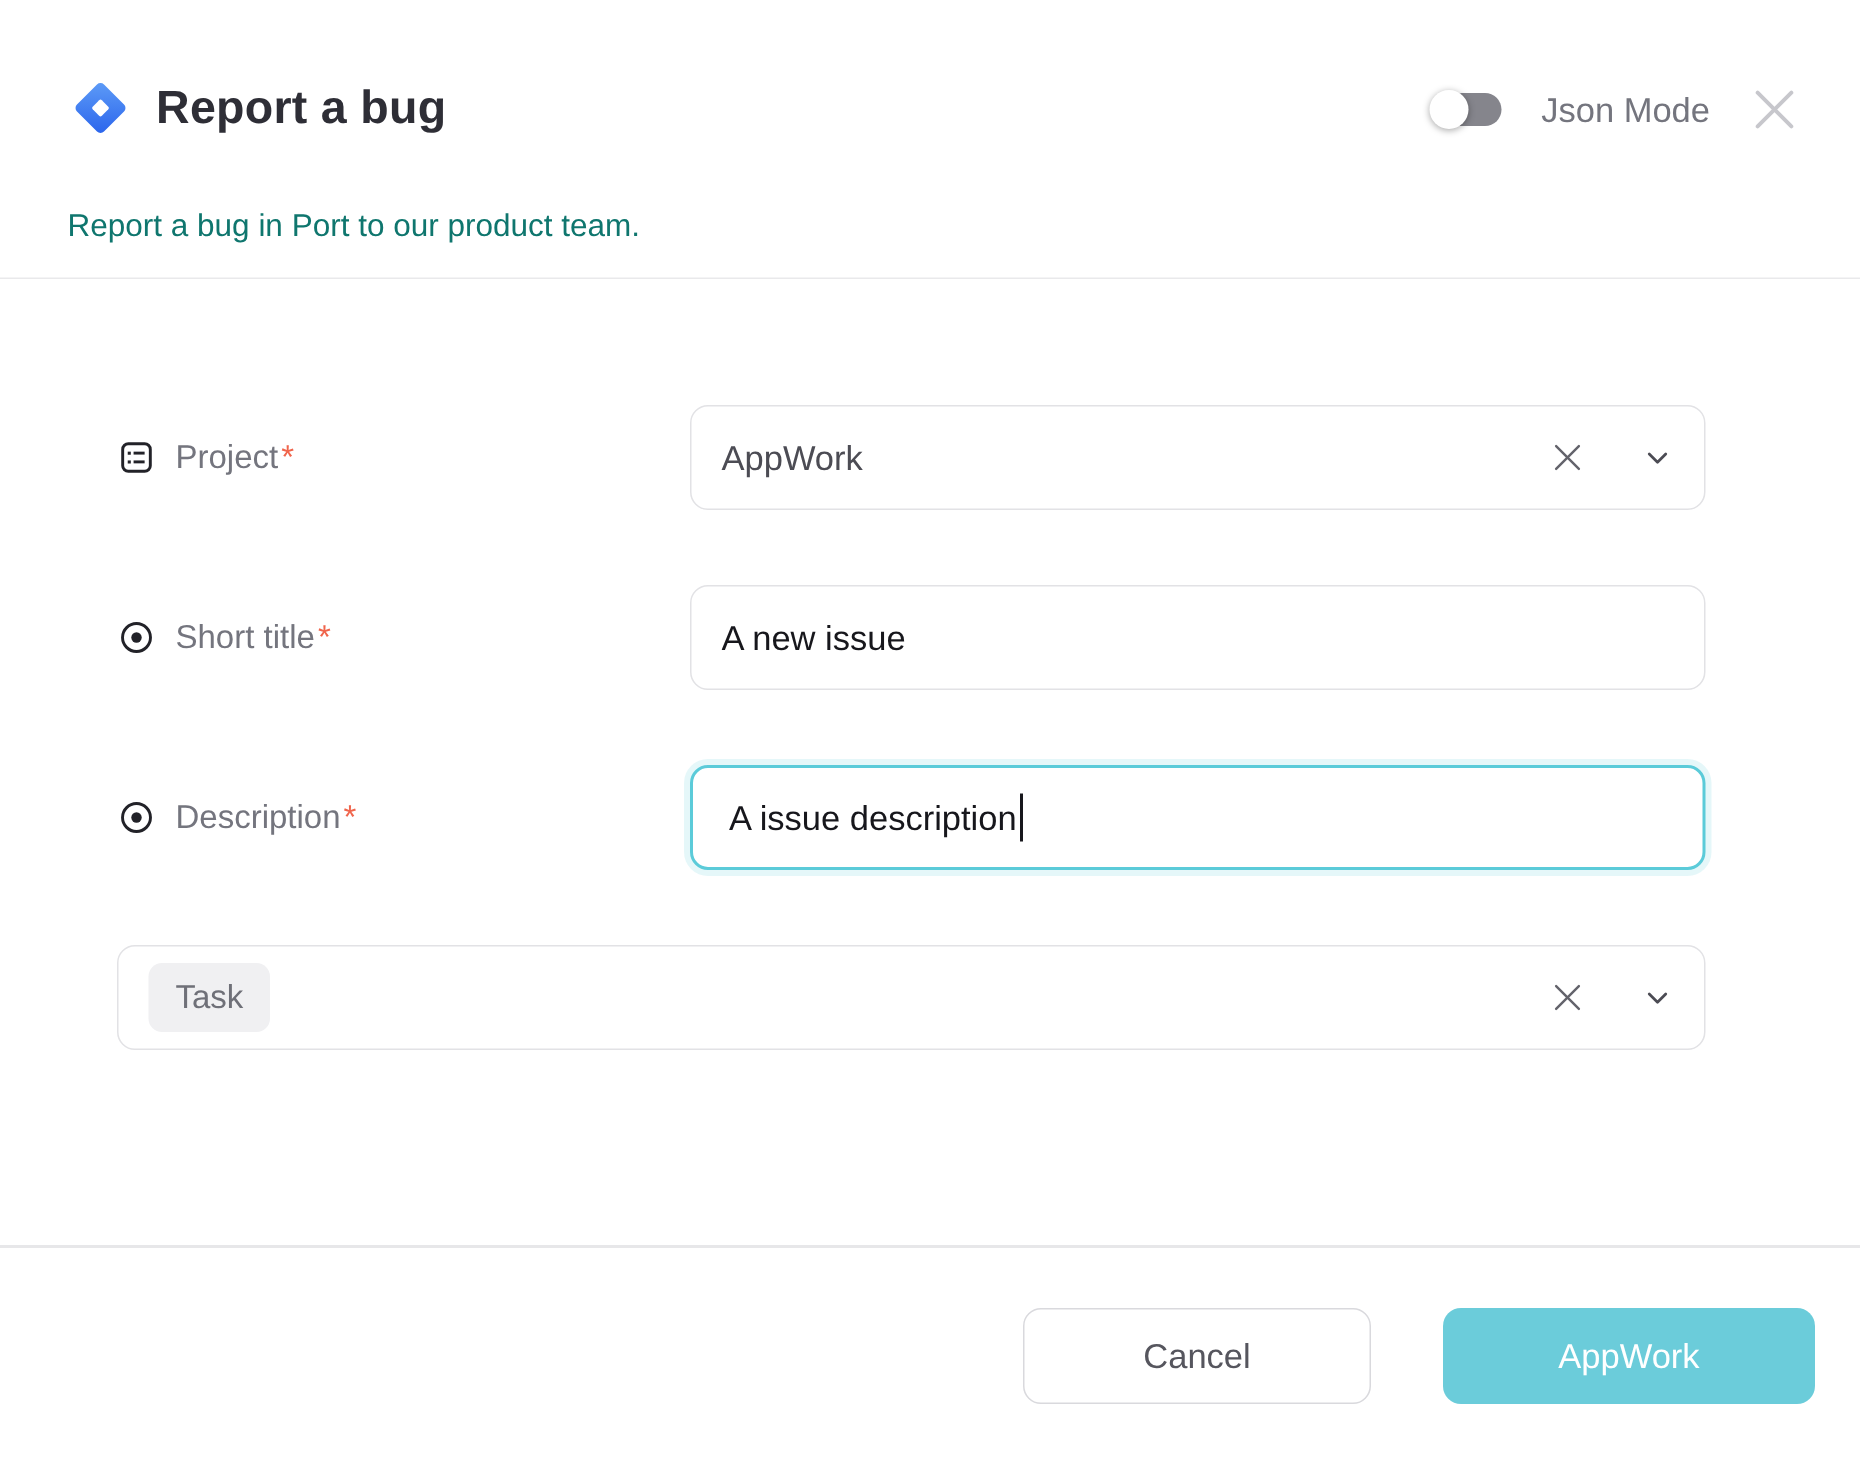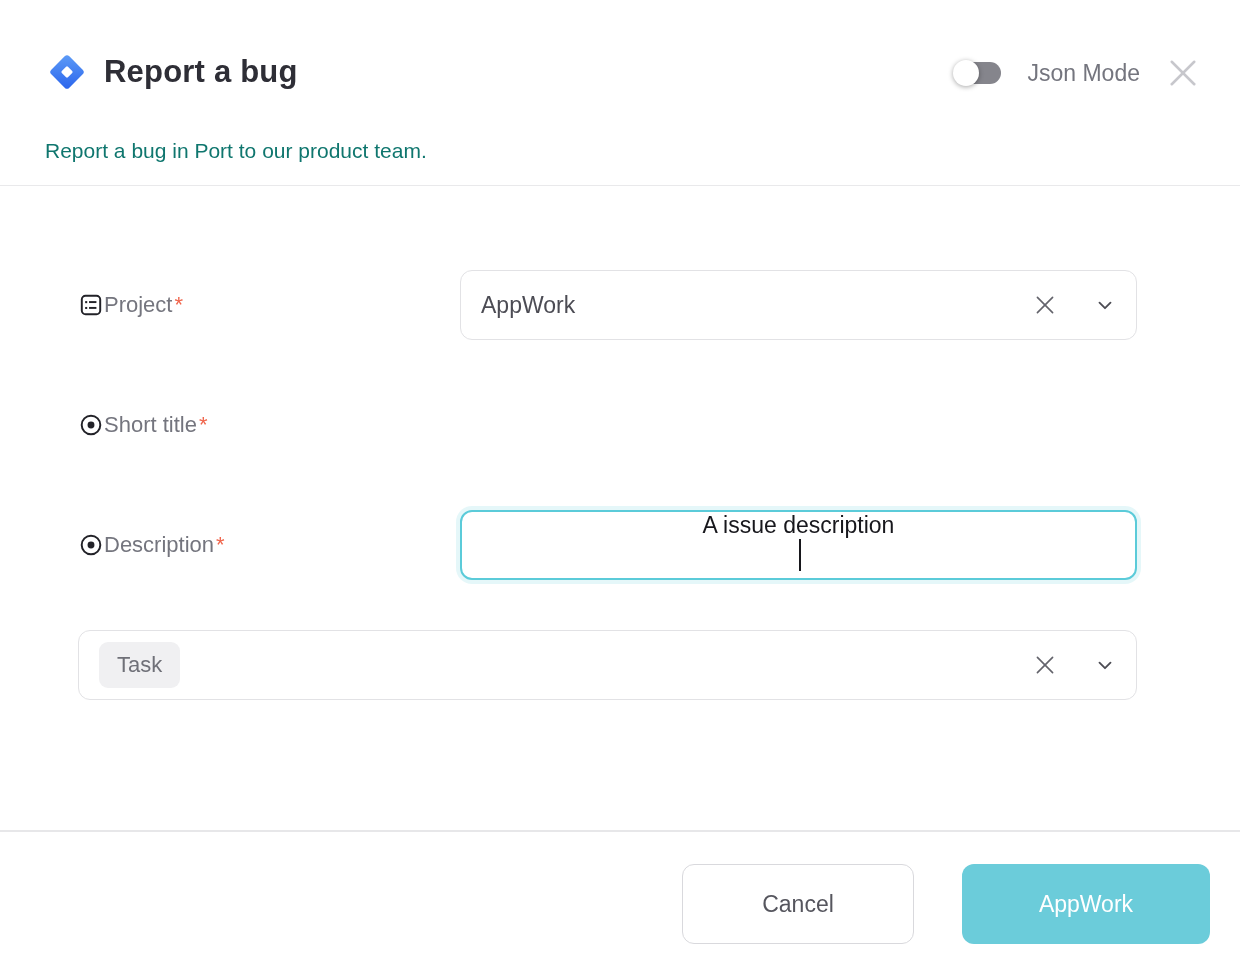--- a/index.html
+++ b/index.html
@@ -57,40 +57,39 @@
 
   
   .body {
     flex: 1 1 auto;
     padding: 84px 103px 0 78px;
     display: flex; flex-direction: column; gap: 50px;
   }
   .row { display: flex; align-items: center; height: 70px; }
   .label-group {
     width: 382px; flex: 0 0 382px;
-    display: flex; align-items: center; gap: 0;
+    display: flex; align-items: center; gap: 13px;
   }
   .field-icon { width: 26px; height: 26px; flex: 0 0 26px; display: flex; }
   .field-icon svg { width: 26px; height: 26px; }
   .field-label { font-size: 22px; color: #74757e; }
   .req { color: #f0654c; margin-left: 2px; }
 
   .field {
     flex: 1 1 auto; height: 70px;
     border: 1px solid #e2e2e5; border-radius: 12px;
     background: #ffffff;
     display: flex; align-items: center;
     padding: 0 20px;
     font-size: 23px;
   }
   .field.focused {
     border: 2px solid #5bcbd9;
     padding: 0 24px;
     box-shadow: 0 0 0 4px rgba(91, 203, 217, 0.16);
-    flex-direction: column;
   }
   .select-value { color: #4c4c54; }
   .input-text { color: #17171c; }
   .text-input {
     border: none; outline: none; background: transparent;
     font-family: "Liberation Sans", sans-serif;
     font-size: 23px; color: #17171c;
     flex: 1 1 auto; height: 100%;
     padding: 0;
   }
@@ -116,21 +115,21 @@
 
   
   .footer {
     flex: 0 0 146px; height: 146px;
     border-top: 2px solid #e7e7e9;
     display: flex; align-items: center; justify-content: flex-end;
     gap: 48px;
     padding-right: 30px;
   }
   .btn {
-    height: 80px; border-radius: 12px;
+    height: 64px; border-radius: 12px;
     font-family: "Liberation Sans", sans-serif;
     font-size: 23px;
     display: flex; align-items: center; justify-content: center;
     cursor: pointer;
   }
   .btn-cancel {
     width: 232px;
     background: #ffffff;
     border: 1px solid #d9d9dd;
     color: #56565e;
@@ -215,20 +214,23 @@
     <div class="row">
       <div class="label-group">
         <span class="field-icon">
           <svg viewBox="0 0 24 24" fill="none" stroke="#222228" stroke-width="1.8">
             <circle cx="12" cy="12" r="8.6"></circle>
             <circle cx="12" cy="12" r="3.2" fill="#222228" stroke="none"></circle>
           </svg>
         </span>
         <span class="field-label"><span>Short title</span><span class="req">*</span></span>
       </div>
+      <div class="field">
+        <input class="text-input" type="text" value="A new issue" style="">
+      </div>
     </div>
 
     <div class="row">
       <div class="label-group">
         <span class="field-icon">
           <svg viewBox="0 0 24 24" fill="none" stroke="#222228" stroke-width="1.8">
             <circle cx="12" cy="12" r="8.6"></circle>
             <circle cx="12" cy="12" r="3.2" fill="#222228" stroke="none"></circle>
           </svg>
         </span>

